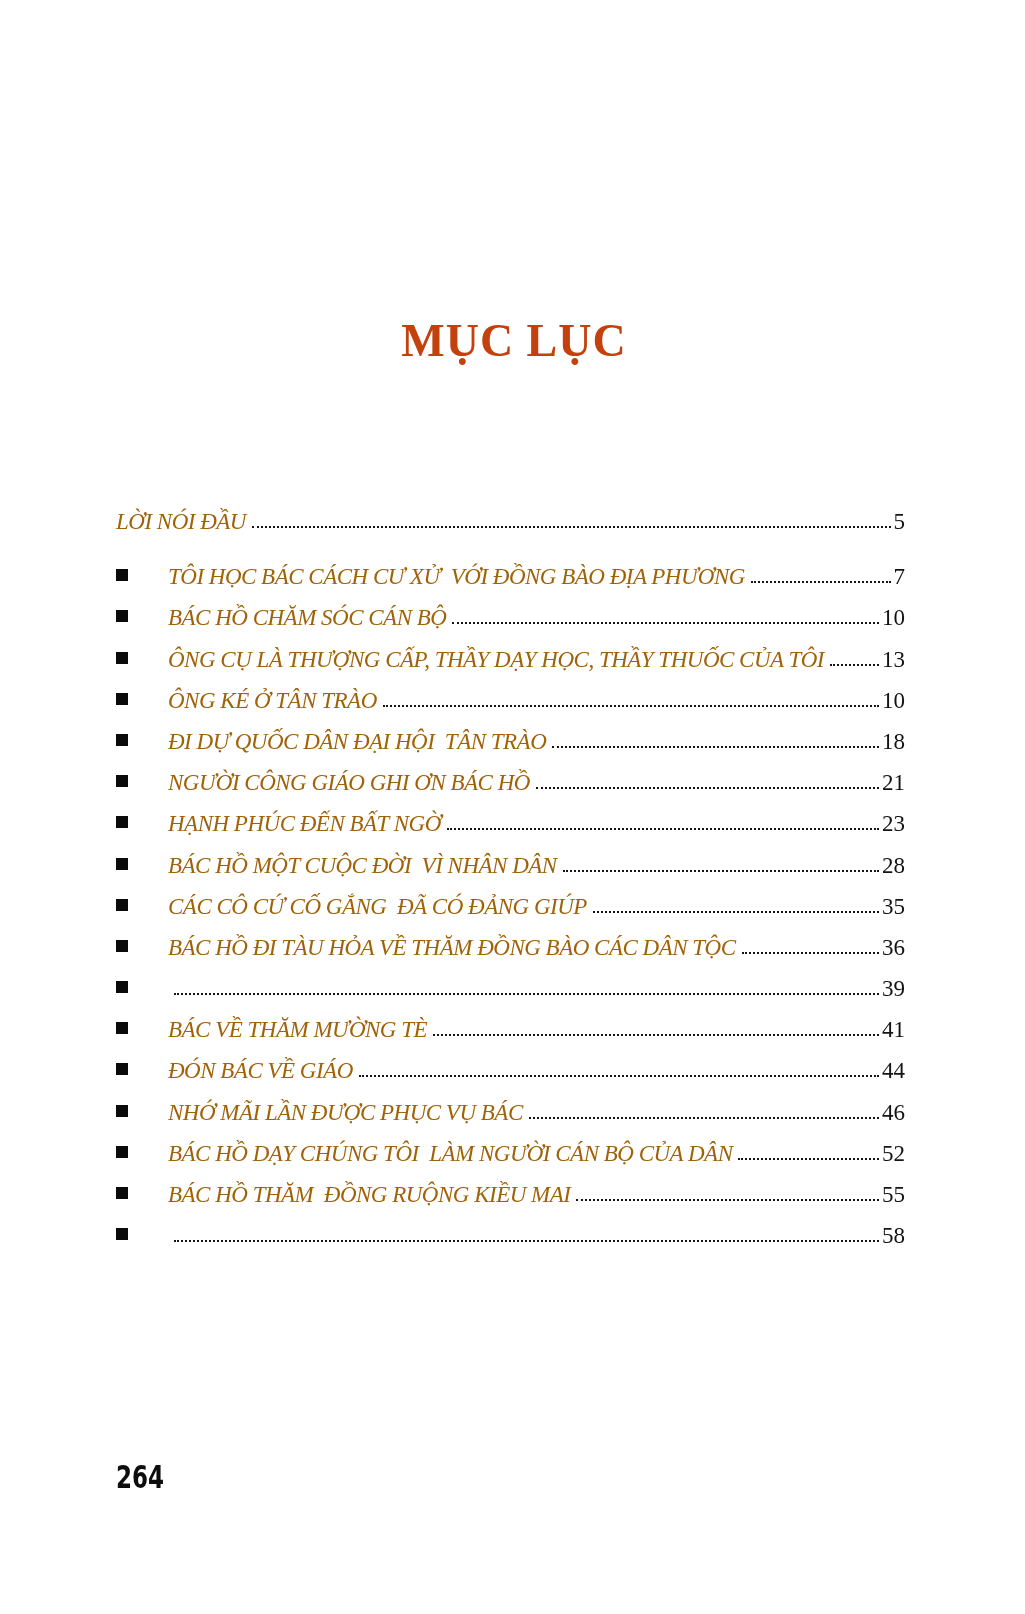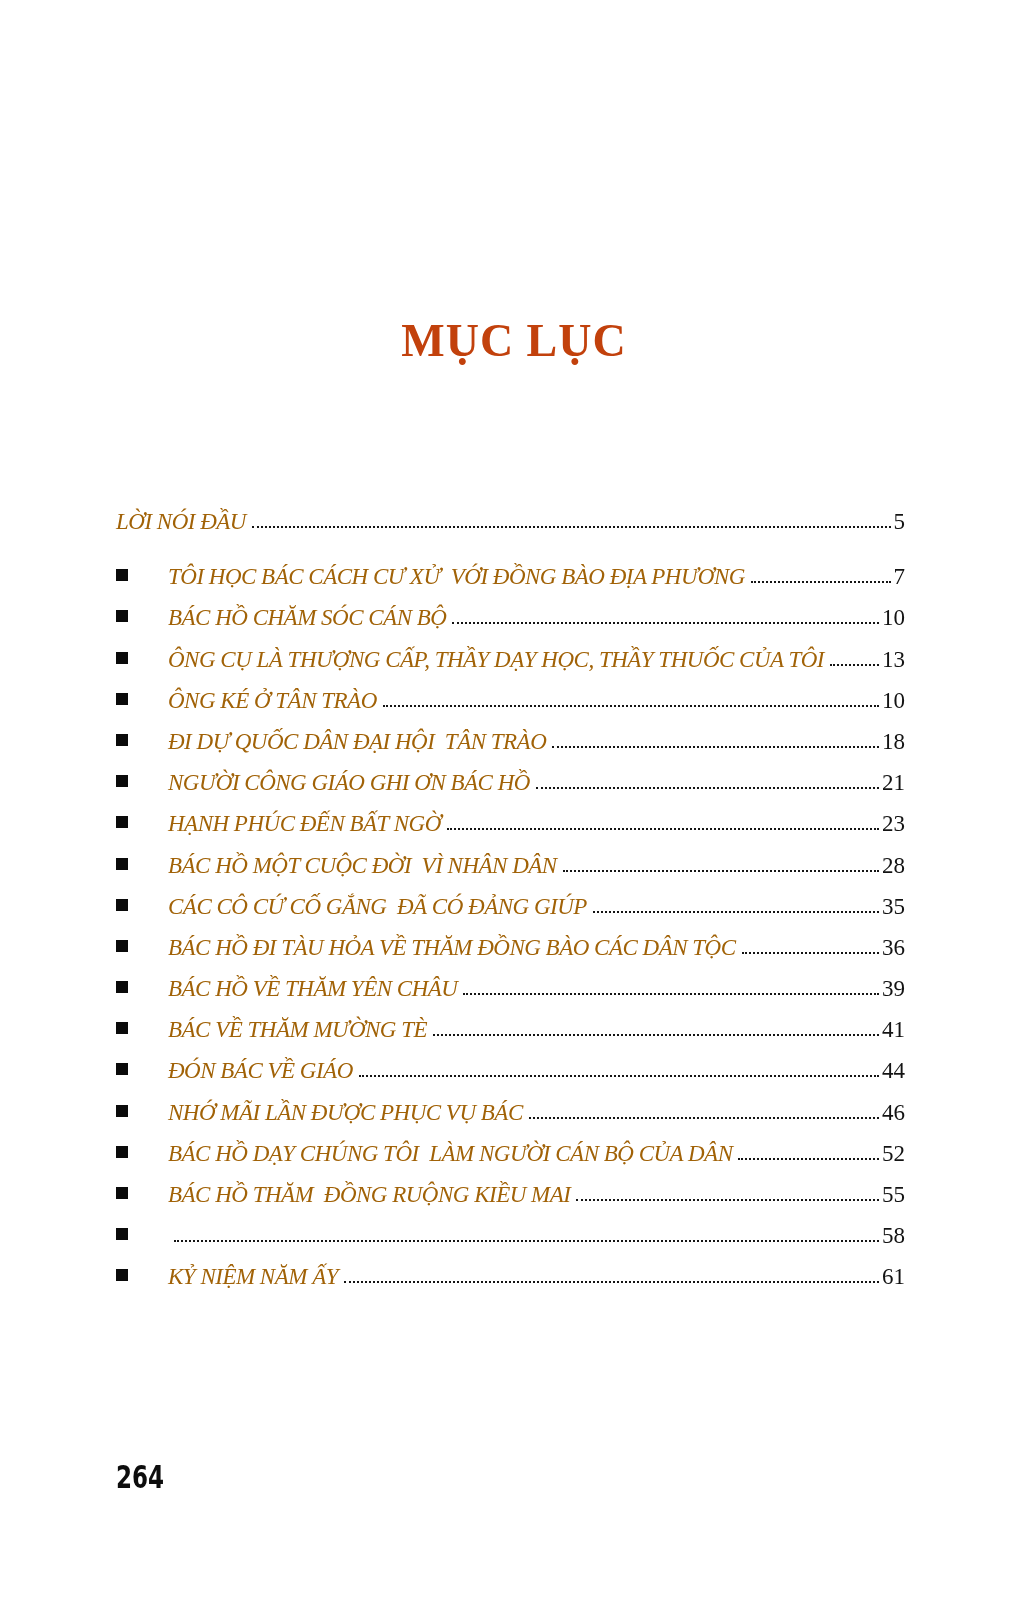--- a/index.html
+++ b/index.html
@@ -168,21 +168,20 @@
 
   <div class="toc-row item">
     <span class="bullet"></span>
     <span class="label">BÁC HỒ ĐI TÀU HỎA VỀ THĂM ĐỒNG BÀO CÁC DÂN TỘC</span>
     <span class="leader"></span>
     <span class="pagenum">36</span>
   </div>
 
   <div class="toc-row item">
     <span class="bullet"></span>
-    <span class="label">BÁC HỒ VỀ THĂM YÊN CHÂU</span>
     <span class="leader"></span>
     <span class="pagenum">39</span>
   </div>
 
   <div class="toc-row item">
     <span class="bullet"></span>
     <span class="label">BÁC VỀ THĂM MƯỜNG TÈ</span>
     <span class="leader"></span>
     <span class="pagenum">41</span>
   </div>
@@ -216,25 +215,19 @@
     <span class="leader"></span>
     <span class="pagenum">55</span>
   </div>
 
   <div class="toc-row item">
     <span class="bullet"></span>
     <span class="leader"></span>
     <span class="pagenum">58</span>
   </div>
 
-  <div class="toc-row item">
-    <span class="bullet"></span>
-    <span class="label">KỶ NIỆM NĂM ẤY</span>
-    <span class="leader"></span>
-    <span class="pagenum">61</span>
-  </div>
 </div>
 
   </div>
 
   <div class="folio">264</div>
 
 </div>
 
 </body></html>

